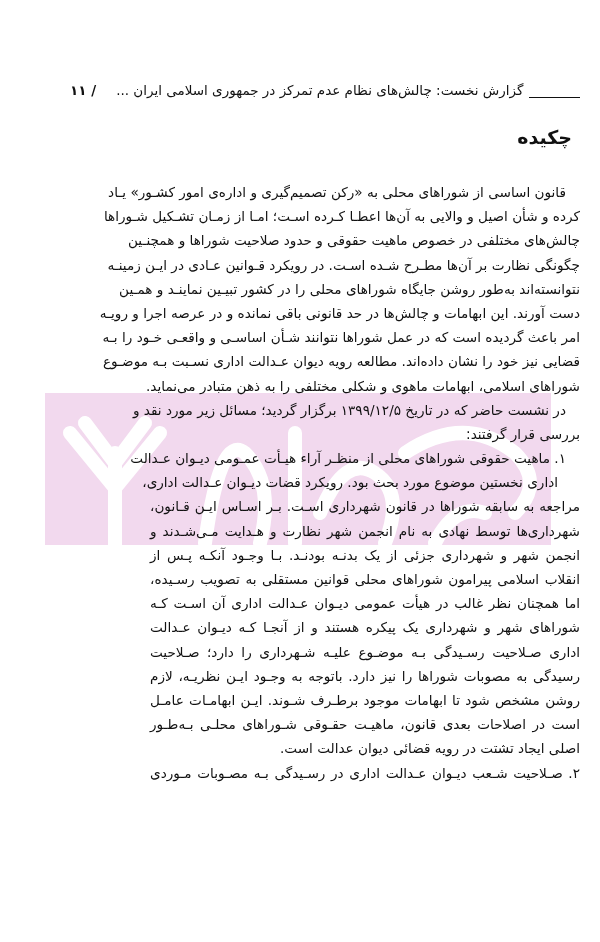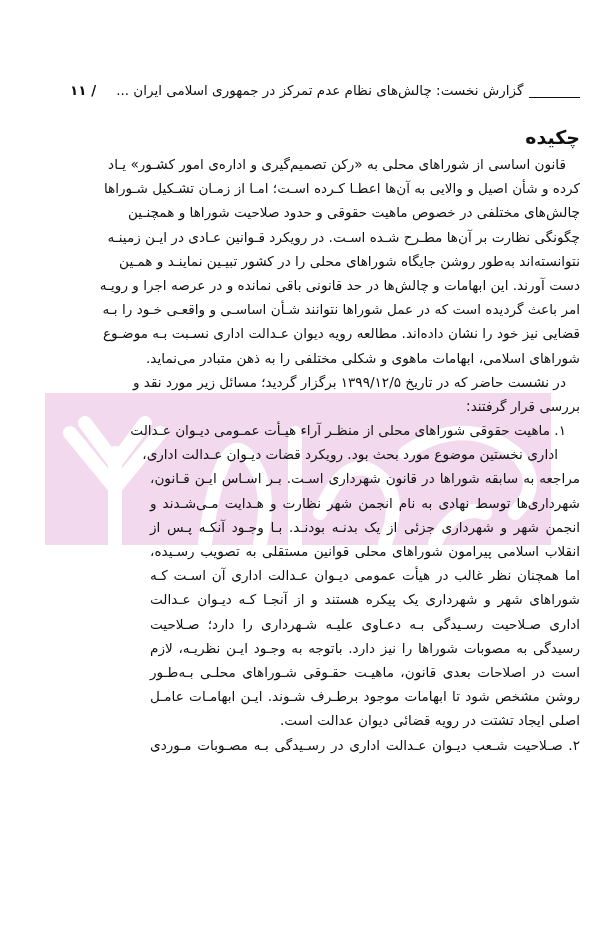--- a/index.html
+++ b/index.html
@@ -40,42 +40,42 @@
       border-bottom: 1.3px solid #111;
       margin-left: 6px;
       height: 14px;
     }
     .header-title { display: inline-block; margin-left: 20px; }
     .header-page { display: inline-block; margin-right: 0; font-weight: bold; }
 
     .heading {
       position: absolute;
       top: 126px;
-      right: 20px;
+      right: 28px;
       font-size: 19px;
       font-weight: bold;
       margin: 0;
     }
 
     
     .watermark {
       position: absolute;
       left: 45px;
       top: 393px;
       width: 506px;
       height: 152px;
       background: #f2d9ee;
       z-index: 0;
       overflow: hidden;
     }
     .watermark svg { width: 100%; height: 100%; display: block; }
 
     .body-text {
       position: absolute;
-      top: 152px;
+      top: 180px;
       right: 20px;
       width: 430px;
       z-index: 1;
       font-size: 13.6px;
       line-height: 24.2px;
       text-align: justify;
       text-align-last: right;
     }
     .line {
       display: block;
@@ -138,24 +138,24 @@
     </div>
     <div>
       <span class="line indent-1">۱. ماهیت حقوقی شوراهای محلی از منظـر آراء هیـأت عمـومی دیـوان عـدالت</span>
       <span class="line indent-list">اداری نخستین موضوع مورد بحث بود. رویکرد قضات دیـوان عـدالت اداری،</span>
       <span class="line">مراجعه به سابقه شوراها در قانون شهرداری اسـت. بـر اسـاس ایـن قـانون،</span>
       <span class="line">شهرداری‌ها توسط نهادی به نام انجمن شهر نظارت و هـدایت مـی‌شـدند  و</span>
       <span class="line">انجمن شهر و شهرداری جزئی از یک بدنـه بودنـد. بـا وجـود آنکـه پـس از</span>
       <span class="line">انقلاب اسلامی پیرامون شوراهای محلی قوانین مستقلی به تصویب رسـیده،</span>
       <span class="line">اما همچنان نظر غالب در هیأت عمومی دیـوان عـدالت اداری آن اسـت کـه</span>
       <span class="line">شوراهای شهر و شهرداری یک پیکره هستند و از آنجـا کـه دیـوان عـدالت</span>
-      <span class="line">اداری صـلاحیت رسـیدگی بـه دعـاوی علیـه شـهرداری را دارد؛ صـلاحیت</span>
+      <span class="line">اداری صـلاحیت رسـیدگی بـه موضـوع علیـه شـهرداری را دارد؛ صـلاحیت</span>
       <span class="line">رسیدگی به مصوبات شوراها را نیز دارد. باتوجه به وجـود ایـن نظریـه، لازم</span>
+      <span class="line">روشن مشخص شود تا ابهامات موجود برطـرف شـوند. ایـن ابهامـات عامـل</span>
       <span class="line">است در اصلاحات بعدی قانون، ماهیـت حقـوقی شـوراهای محلـی بـه‌طـور</span>
-      <span class="line">روشن مشخص شود تا ابهامات موجود برطـرف شـوند. ایـن ابهامـات عامـل</span>
       <span class="line last">اصلی ایجاد تشتت در رویه قضائی دیوان عدالت است.</span>
     </div>
     <div>
       <span class="line">۲. صـلاحیت شـعب دیـوان عـدالت اداری در رسـیدگی بـه مصـوبات مـوردی</span>
     </div>
   </div>
 
 </div>
 
 </body></html>

